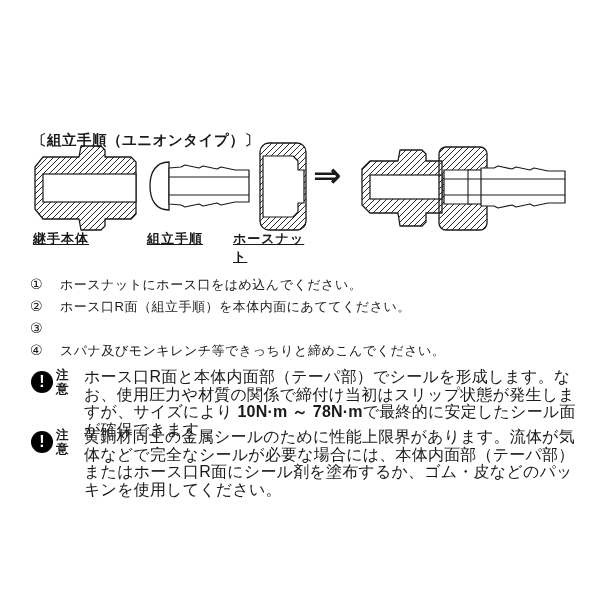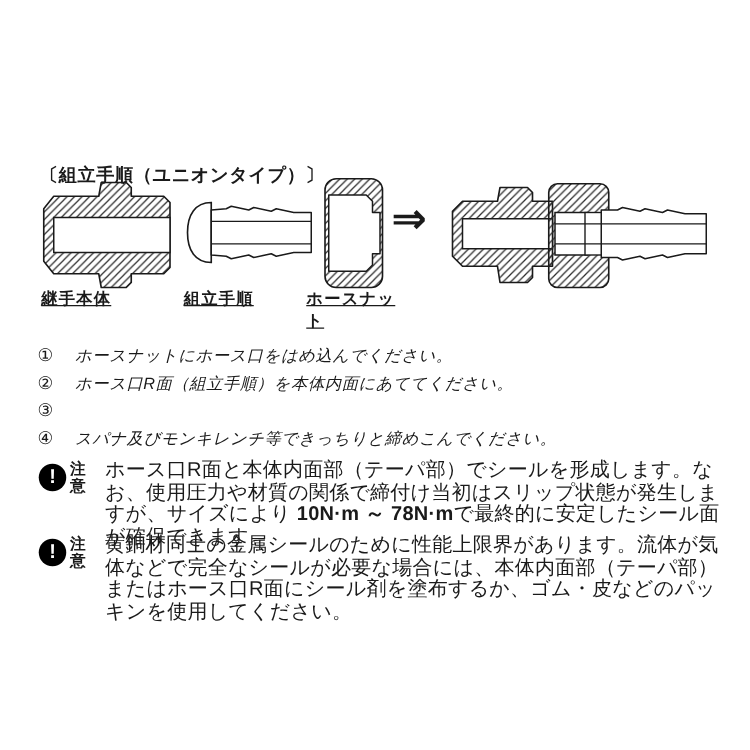--- a/index.html
+++ b/index.html
@@ -17,21 +17,21 @@
   .arrow{
     left:313px;top:158px;font-size:34px;font-weight:700;line-height:34px;
   }
   .part-label{
     top:230px;font-size:13px;font-weight:700;text-align:left;letter-spacing:1px;text-decoration:underline;
   }
   
   .steps{left:30px;top:275px;width:540px;}
   .step{display:flex;align-items:flex-start;height:22px;font-size:13px;line-height:19px;}
   .step-num{width:18px;font-size:14px;flex:0 0 auto;margin-right:12px;}
-  .step-text{letter-spacing:.5px;font-style:italic;}
+  .step-text{letter-spacing:.5px;}
   
   .caution{position:absolute;left:31px;width:545px;display:flex;align-items:flex-start;}
   .c-icon{
     width:22px;height:22px;border-radius:50%;background:#000;color:#fff;
     font-weight:700;font-size:16px;line-height:22px;text-align:center;
     flex:0 0 auto;margin-top:3px;
   }
   .c-label{
     width:16px;margin-left:3px;margin-right:12px;flex:0 0 auto;
     font-size:12.5px;font-weight:700;line-height:14px;display:flex;flex-direction:column;
@@ -90,21 +90,21 @@
   <path d="M84,28 L110,28 C120,32 120,58 110,62 L84,62 Z" fill="#ffffff" stroke="#1a1a1a" stroke-width="1.2"></path>
   <rect x="108" y="28" width="19" height="34" fill="#ffffff" stroke="#1a1a1a" stroke-width="1.1"></rect>
 
   <path d="M121,26 L134,26 L138,24 L152,27 L156,25 L170,28 L174,26 L188,29 L205,29 L205,61 L188,61 L174,64 L170,62 L156,65 L152,63 L138,66 L134,64 L121,64 Z" fill="#ffffff" stroke="#1a1a1a" stroke-width="1.2" stroke-linejoin="round"></path>
   <line x1="84" y1="37" x2="205" y2="37" stroke="#1a1a1a" stroke-width="1"></line>
   <line x1="84" y1="53" x2="205" y2="53" stroke="#1a1a1a" stroke-width="1"></line>
 </svg>
 
 <div class="abs part-label" style="left:33px;width:105px;">継手本体</div>
 <div class="abs part-label" style="left:147px;width:106px;">組立手順</div>
-<div class="abs part-label" style="left:245px;width:84px;">ホースナット</div>
+<div class="abs part-label" style="left:233px;width:84px;">ホースナット</div>
 
 <div class="abs steps">
   <div class="step">
     <span class="step-num">①</span>
     <span class="step-text">ホースナットにホース口をはめ込んでください。</span>
   </div>
   <div class="step">
     <span class="step-num">②</span>
     <span class="step-text">ホース口R面（組立手順）を本体内面にあててください。</span>
   </div>

